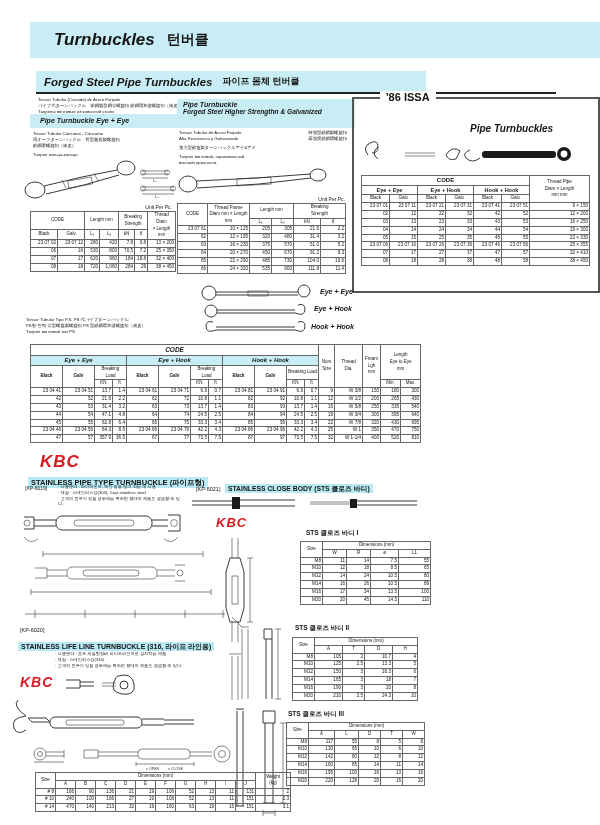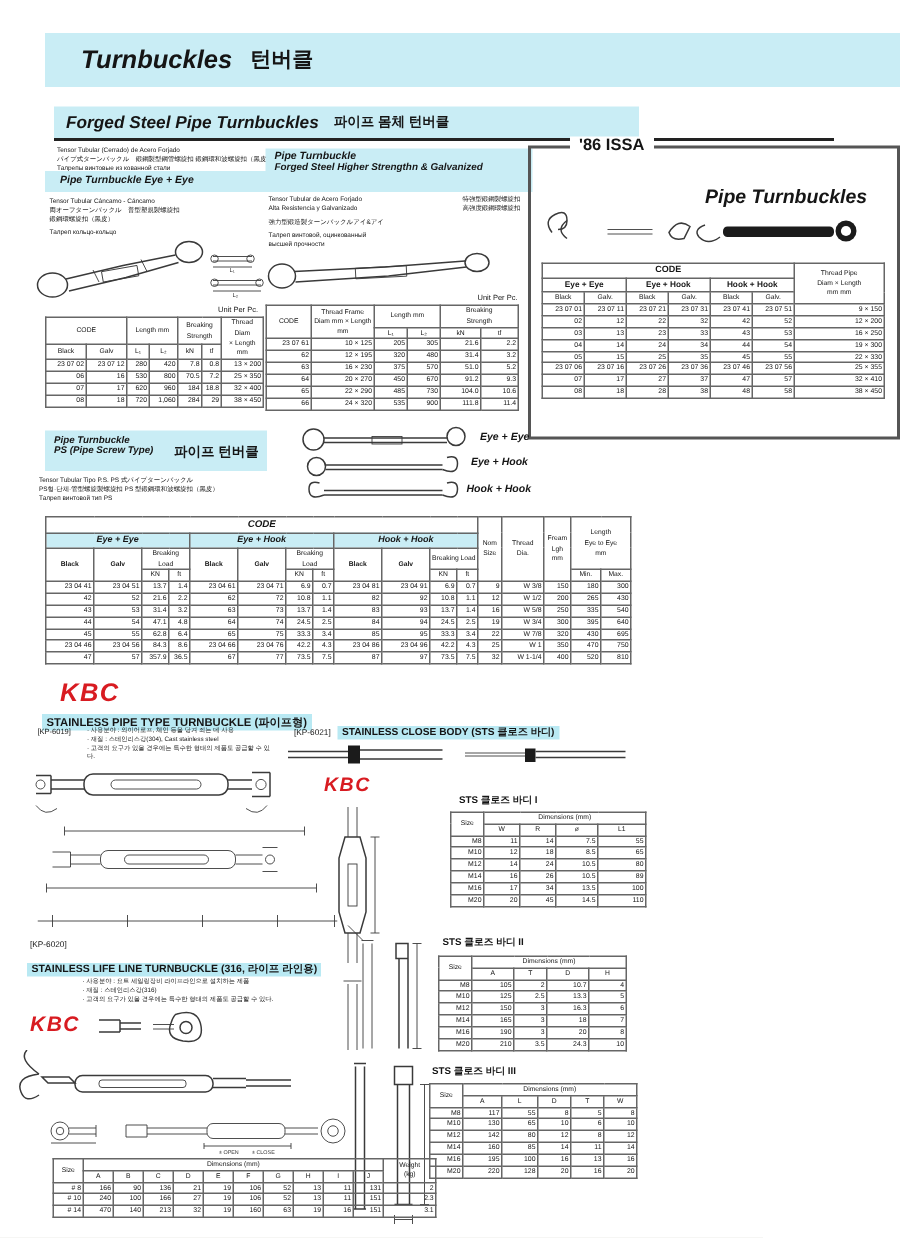--- a/index.html
+++ b/index.html
@@ -244,21 +244,21 @@
           <td>535</td>
           <td>900</td>
           <td>111.8</td>
           <td>11.4</td>
         </tr>
       </tbody>
   </table>
 
   <div class="abs issa-box" style="left:352px;top:97px;width:244px;height:192px;">
     <div class="abs" style="left:26px;top:-8px;background:#fff;padding:0 6px;font-size:11px;font-weight:bold;">'86 ISSA</div>
-    <div class="abs it" style="left:116px;top:24px;font-size:13px;">Pipe Turnbuckles</div>
+    <div class="abs it" style="left:116px;top:24px;font-size:10px;">Pipe Turnbuckles</div>
     <svg class="abs" style="left:6px;top:26px;" width="230" height="46" viewBox="0 0 230 46">
       <path class="lw" d="M8 30 q-6 -8 2 -12 q8 -4 8 4 q0 6 -6 6"></path>
       <path class="lw" d="M18 34 q-8 -6 0 -12"></path>
       <path class="lt" d="M45 28 h30 M45 31 h30"></path>
       <path class="lw" d="M86 30 q6 -10 14 -4 l-4 8 q-8 2 -10 -4 z"></path>
       <rect class="fill" x="122" y="26" width="74" height="7" rx="3"></rect>
       <circle class="fill" cx="204" cy="29" r="7"></circle>
       <circle fill="#fff" cx="204" cy="29" r="3.4"></circle>
       <path class="lw" d="M120 33 q-8 6 -14 0 q-4 -5 4 -8" stroke-width="2"></path>
     </svg>
@@ -365,25 +365,20 @@
             <td>28</td>
             <td>38</td>
             <td>48</td>
             <td>58</td>
             <td>38 × 450</td>
           </tr>
         </tbody>
     </table>
   </div>
 
-  <div class="abs cyan" style="left:30px;top:287px;width:148px;height:27px;">
-    <div class="it" style="font-size:6.5px;padding:3px 0 0 6px;">Pipe Turnbuckle</div>
-    <div class="it" style="font-size:6.5px;padding-left:6px;">PS (Pipe Screw Type)</div>
-    <div class="abs" style="left:86px;top:8px;font-weight:bold;font-size:9px;">파이프 턴버클</div>
-  </div>
   <div class="abs tiny" style="left:26px;top:317px;width:175px;">
     <div>Tensor Tubular Tipo P.S.    PS 式パイプターンバックル</div>
     <div>PS형·단체·管型螺旋製螺旋扣  PS 型鍛鋼環和波螺旋扣（黑皮）</div>
     <div>Талреп винтовой тип PS</div>
   </div>
 
   <svg class="abs" style="left:200px;top:283px;" width="112" height="20" viewBox="0 0 112 20">
     <circle class="lw" cx="9" cy="10" r="7"></circle>
       <circle class="lw" cx="104" cy="8" r="6"></circle>
     <path class="lw" d="M16 9 h82 M16 12 h82"></path>

